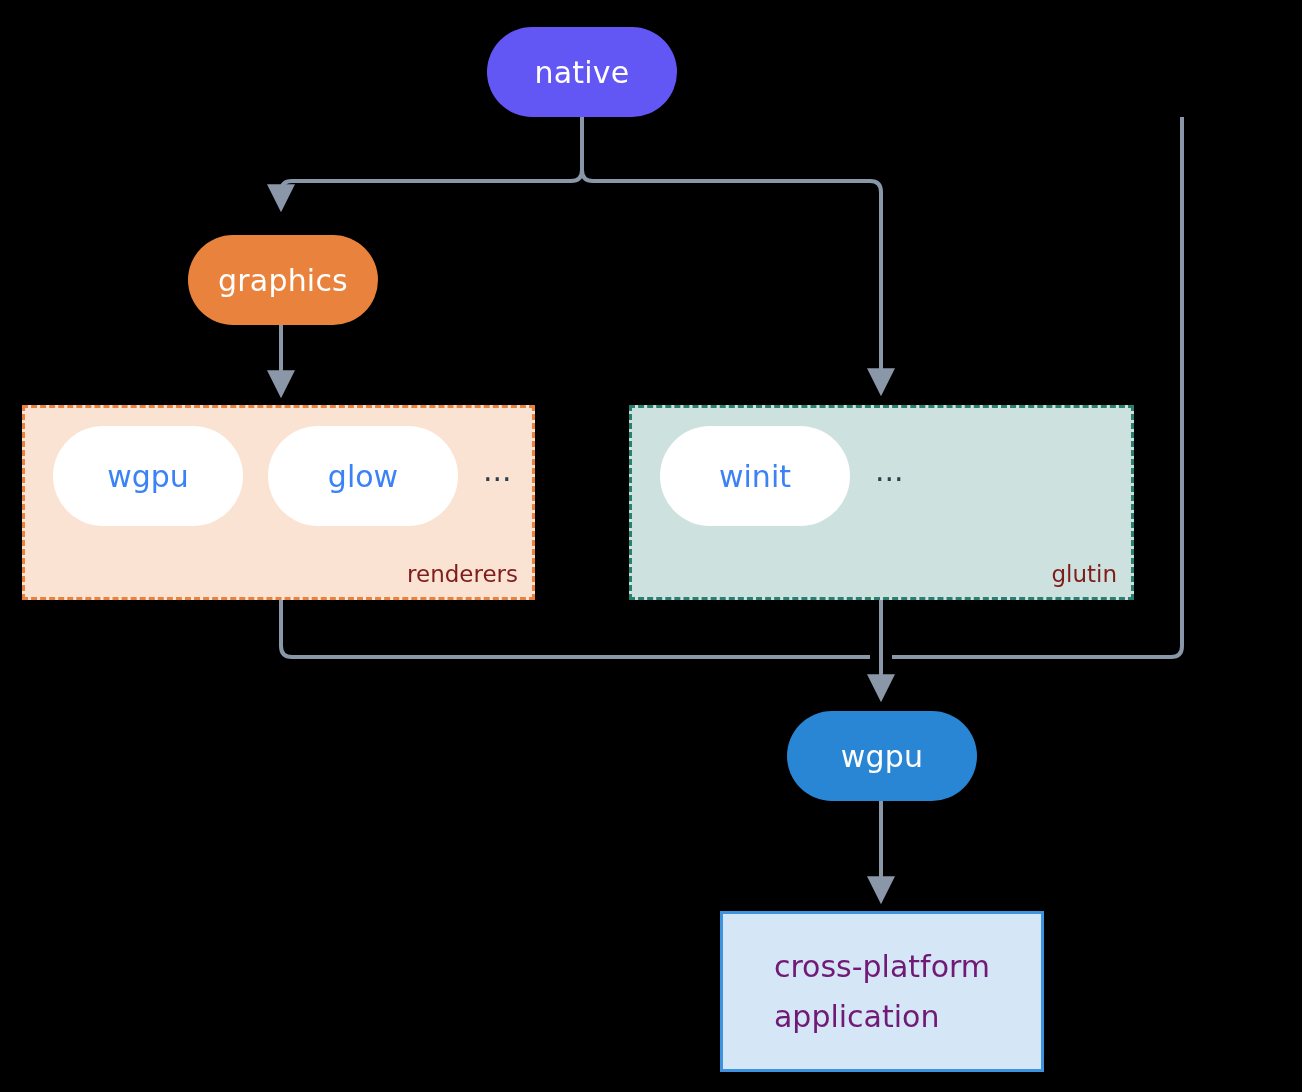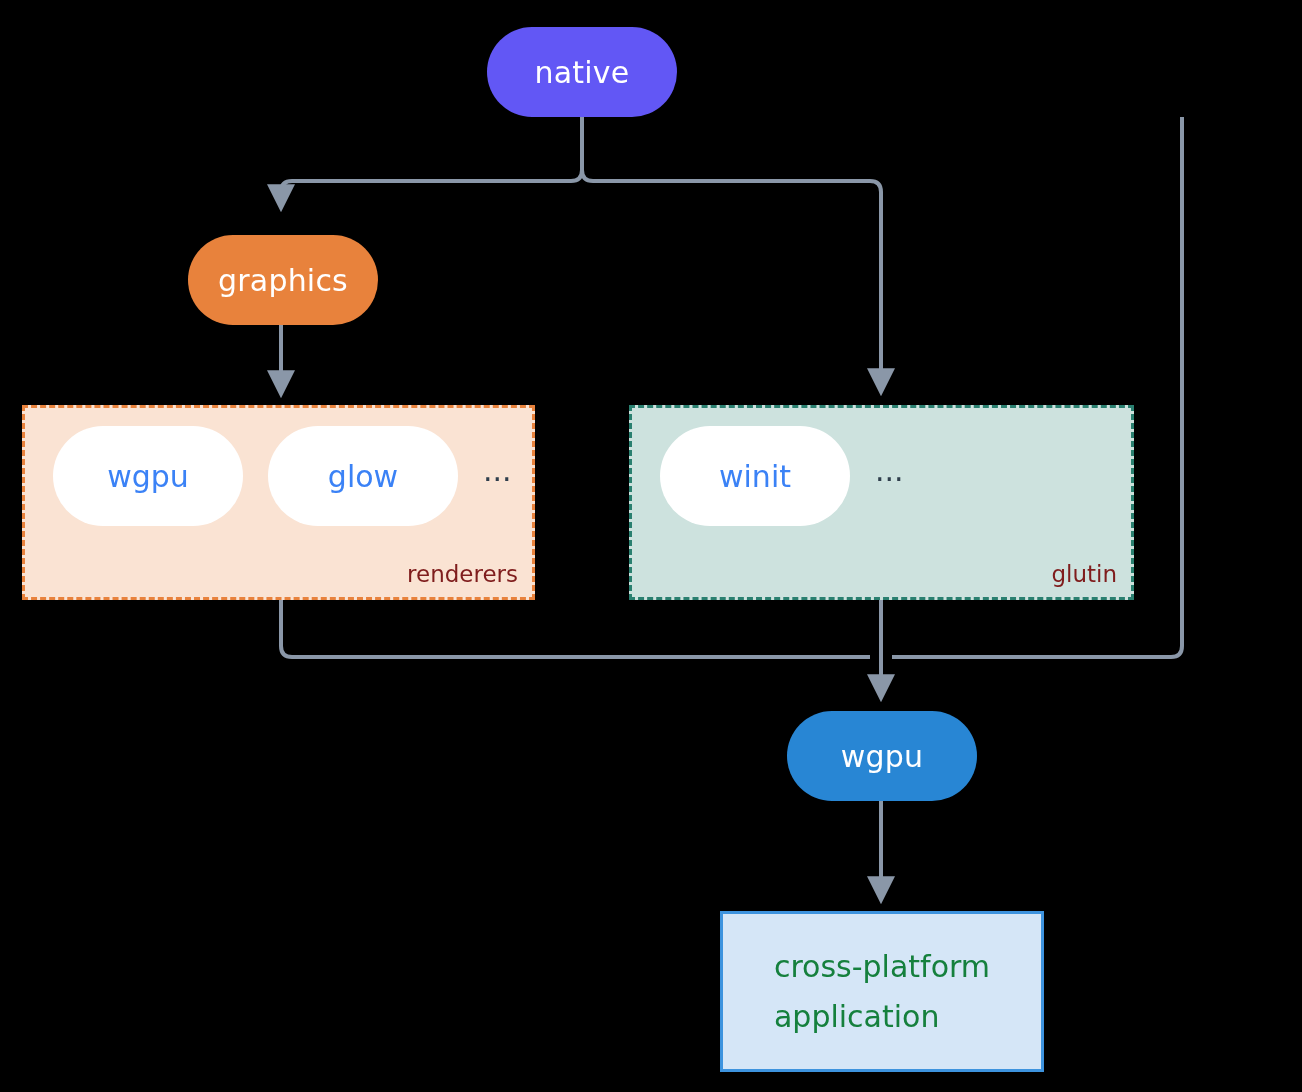--- a/index.html
+++ b/index.html
@@ -129,21 +129,21 @@
     left: 720px;
     top: 911px;
     width: 324px;
     height: 161px;
     background: #d5e6f7;
     border: 3px solid #3d93de;
     box-sizing: border-box;
     display: flex;
     align-items: center;
     justify-content: center;
-    color: #15803d;
+    color: #701a75;
     font-size: 30px;
     line-height: 1.65;
   }
   .rect-app span { display: block; }
 </style>
 </head>
 <body>
 
 <div id="canvas">
 

